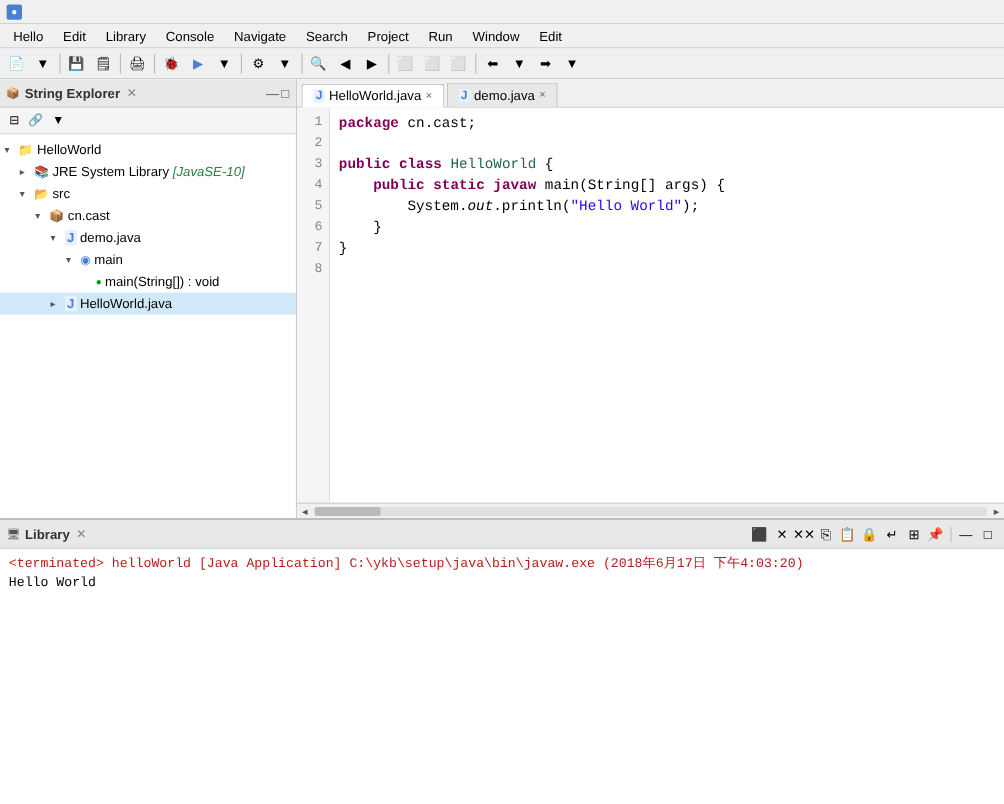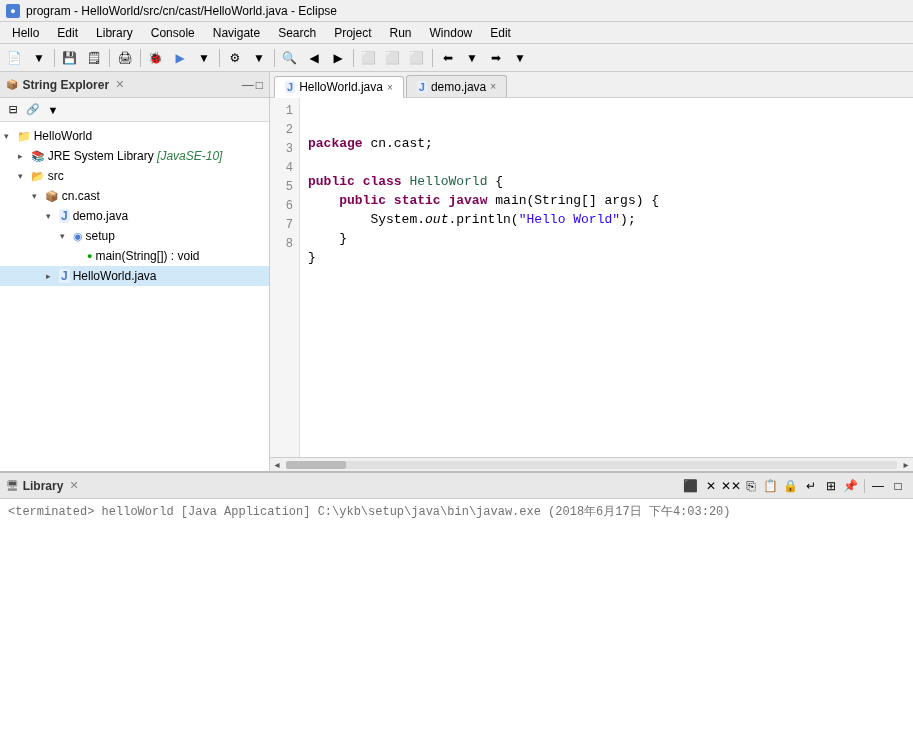--- a/index.html
+++ b/index.html
@@ -256,21 +256,20 @@
       align-items: center;
       justify-content: flex-end;
     }
 
     #code-content {
       flex: 1;
       padding: 4px 8px;
       overflow: auto;
       white-space: pre;
       color: #000;
-      margin-top: 32px;
     }
 
     
     .kw { color: #7f0055; font-weight: bold; }
     .str { color: #2a00ff; }
 
     #bottom-scrollbar {
       height: 14px;
       background: #f0f0f0;
       border-top: 1px solid #ccc;
@@ -342,32 +341,31 @@
       flex: 1;
       padding: 4px 8px;
       font-family: 'Courier New', Consolas, monospace;
       font-size: 12px;
       line-height: 18px;
       color: #000;
       overflow: auto;
       background: #fff;
     }
     .console-terminated {
-      color: #737373;
+      color: #b91c1c;
     }
     .console-output {
       color: #000;
     }
   </style>
 </head>
 <body>
 
 <div id="title-bar">
   <span class="icon">●</span>
-  <span>program - HelloWorld/src/cn/cast/HelloWorld.java - Eclipse</span>
 </div>
 
 <div id="menu-bar">
 
 <div class="menu-item">Hello</div>
     <div class="menu-item">Edit</div>
     <div class="menu-item">Library</div>
     <div class="menu-item">Console</div>
     <div class="menu-item">Navigate</div>
     <div class="menu-item">Search</div>
@@ -457,21 +455,21 @@
           <div class="tree-item">
             <span class="tree-indent" style="width: 42px;"></span>
             <span class="tree-arrow">▾</span>
             <span class="tree-icon" style="color: rgb(74, 127, 212); font-weight: bold; font-size: 12px; background: rgb(232, 240, 255); padding: 0px 2px; border-radius: 2px;">J</span>
             <span>demo.java</span>
           </div>
           <div class="tree-item">
             <span class="tree-indent" style="width: 56px;"></span>
             <span class="tree-arrow">▾</span>
             <span class="tree-icon" style="color: rgb(74, 127, 212);">◉</span>
-            <span>setup</span>
+            <span>main</span>
           </div>
           <div class="tree-item">
             <span class="tree-indent" style="width: 70px;"></span>
             <span class="tree-arrow"></span>
             <span class="tree-icon" style="color: rgb(0, 160, 0); font-size: 9px;">●</span>
             <span>main(String[]) : void</span>
           </div>
           <div class="tree-item selected">
             <span class="tree-indent" style="width: 42px;"></span>
             <span class="tree-arrow">▸</span>
@@ -543,15 +541,16 @@
         <div class="console-btn">↵</div>
         <div class="console-btn">⊞</div>
         <div class="console-btn">📌</div>
         <div style="width:1px;height:14px;background:#bbb;margin:0 2px;"></div>
         <div class="console-btn">—</div>
         <div class="console-btn">□</div>
       </div>
     </div>
     <div id="console-content">
       <div class="console-terminated">&lt;terminated&gt; helloWorld [Java Application] C:\ykb\setup\java\bin\javaw.exe (2018年6月17日 下午4:03:20)</div>
+      <div class="console-output">Hello World</div>
     </div>
   </div>
 </div>
 
 </body></html>

